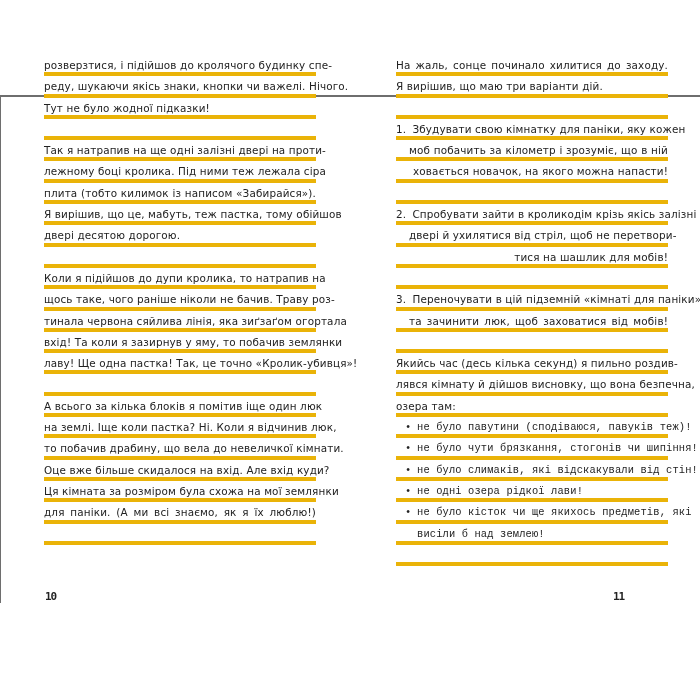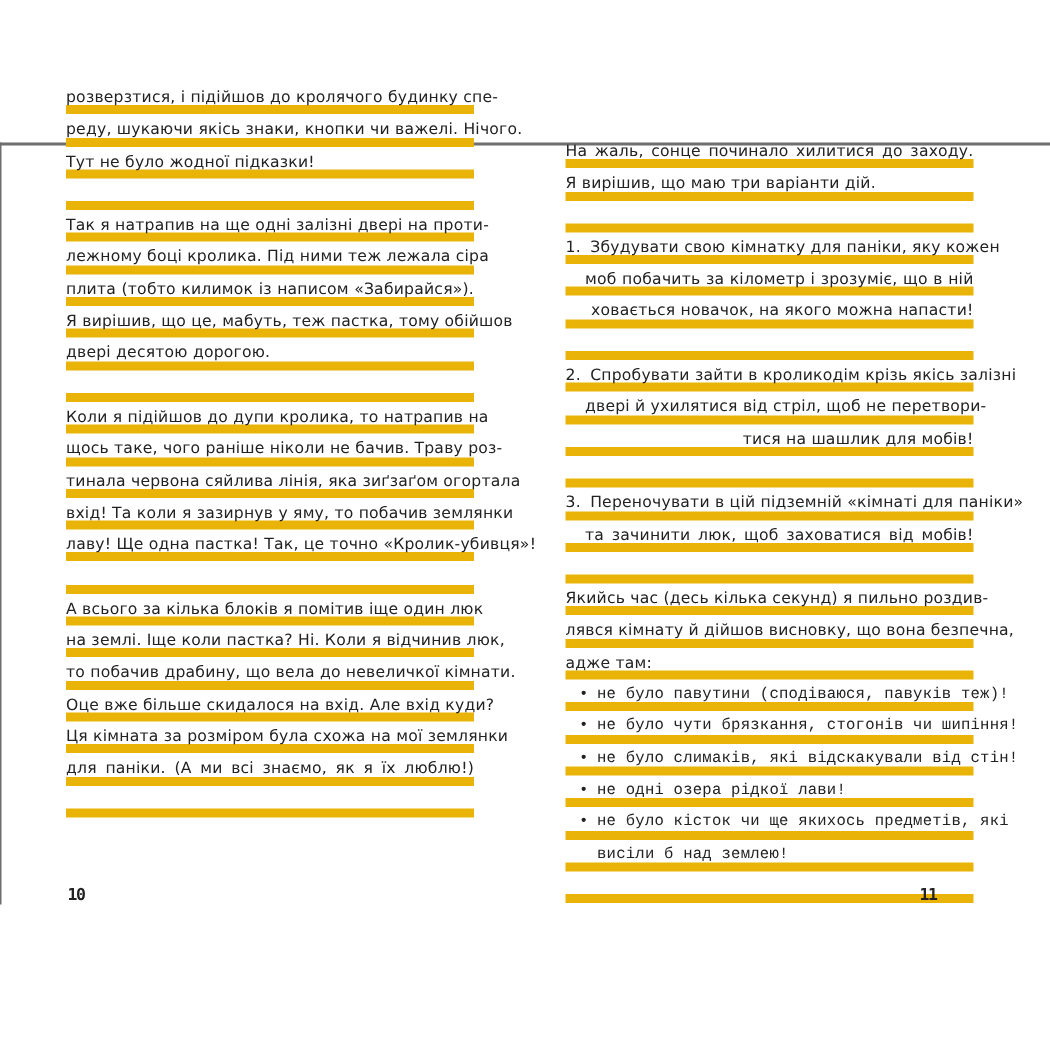--- a/index.html
+++ b/index.html
@@ -1,21 +1,21 @@
 <!DOCTYPE html>
 <html><head>
 <meta charset="utf-8">
 <style>
   html,body{margin:0;padding:0;background:#fff;}
   body{width:700px;height:700px;position:relative;overflow:hidden;font-family:"DejaVu Sans",sans-serif;color:#222;}
   .spread{position:absolute;left:0;top:95px;width:700px;height:508px;border-top:2px solid #6e6e6e;border-left:1px solid #6e6e6e;box-sizing:border-box;}
   .page{position:absolute;top:55px;width:272px;}
   .page.left{left:44px;}
-  .page.right{left:377px;margin-top:36px;}
-  .line{position:relative;height:21.3px;line-height:21.3px;font-size:10.4px;border-bottom:6px solid #eab308;white-space:nowrap;box-sizing:border-box;letter-spacing:0.15px;}
+  .page.right{left:396px;}
+  .line{position:relative;height:21.3px;line-height:21.3px;font-size:10.4px;border-bottom:4px solid #eab308;white-space:nowrap;box-sizing:border-box;letter-spacing:0.15px;}
   .line.j{text-align:justify;text-align-last:justify;}
   .line.blank{}
   .line.indent{padding-left:13px;text-align:right;}
   .line.bullet{padding-left:9px;font-family:Liberation Mono, monospace;}
   .line.bullet .dot{display:inline-block;width:12px;}
   .line .num{display:inline-block;width:13px;}
   .pnum{position:absolute;top:590px;font-family:"DejaVu Sans Mono",monospace;font-size:11px;font-weight:bold;color:#222;letter-spacing:-1px;text-align:center;}
   .pnum.left{left:45px;}
   .pnum.right{left:613px;}
 </style>
@@ -65,21 +65,21 @@
   <div class="line j indent">двері й ухилятися від стріл, щоб не перетвори-</div>
   <div class="line indent">тися на шашлик для мобів!</div>
   <div class="line blank"></div>
 
   <div class="line"><span class="num">3.</span> <span>Переночувати в цій підземній «кімнаті для паніки»</span></div>
   <div class="line j indent">та зачинити люк, щоб заховатися від мобів!</div>
   <div class="line blank"></div>
 
   <div class="line j">Якийсь час (десь кілька секунд) я пильно роздив-</div>
   <div class="line j">лявся кімнату й дійшов висновку, що вона безпечна,</div>
-  <div class="line">адже там:</div>
+  <div class="line">озера там:</div>
 
   <div class="line bullet"><span class="dot">•</span><span>не було павутини (сподіваюся, павуків теж)!</span></div>
   <div class="line bullet"><span class="dot">•</span><span>не було чути брязкання, стогонів чи шипіння!</span></div>
   <div class="line bullet"><span class="dot">•</span><span>не було слимаків, які відскакували від стін!</span></div>
   <div class="line bullet"><span class="dot">•</span><span>не одні озера рідкої лави!</span></div>
   <div class="line bullet"><span class="dot">•</span><span>не було кісток чи ще якихось предметів, які</span></div>
   <div class="line bullet"><span class="dot"></span><span>висіли б над землею!</span></div>
   <div class="line blank"></div>
 </div>
 <div class="pnum right">11</div>

